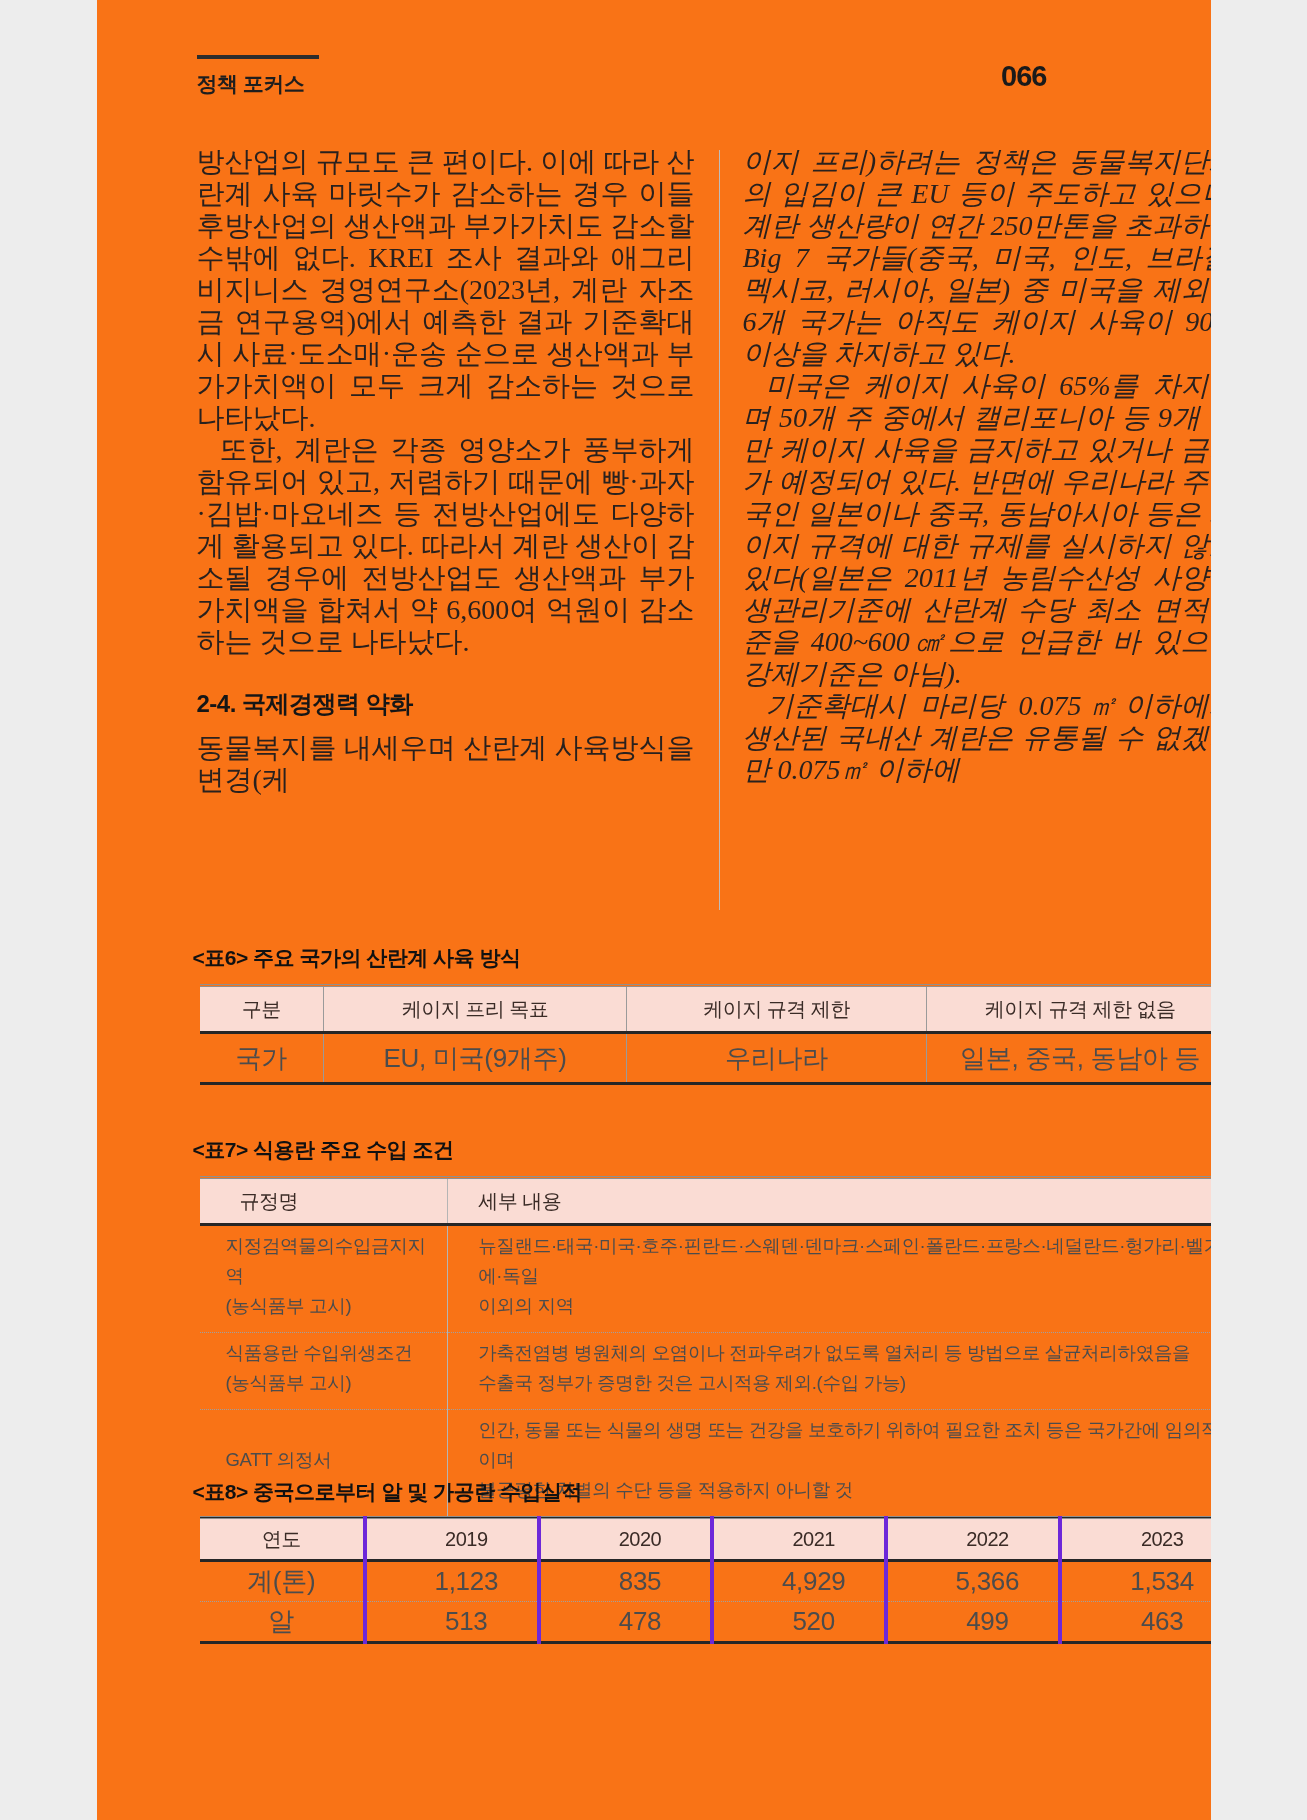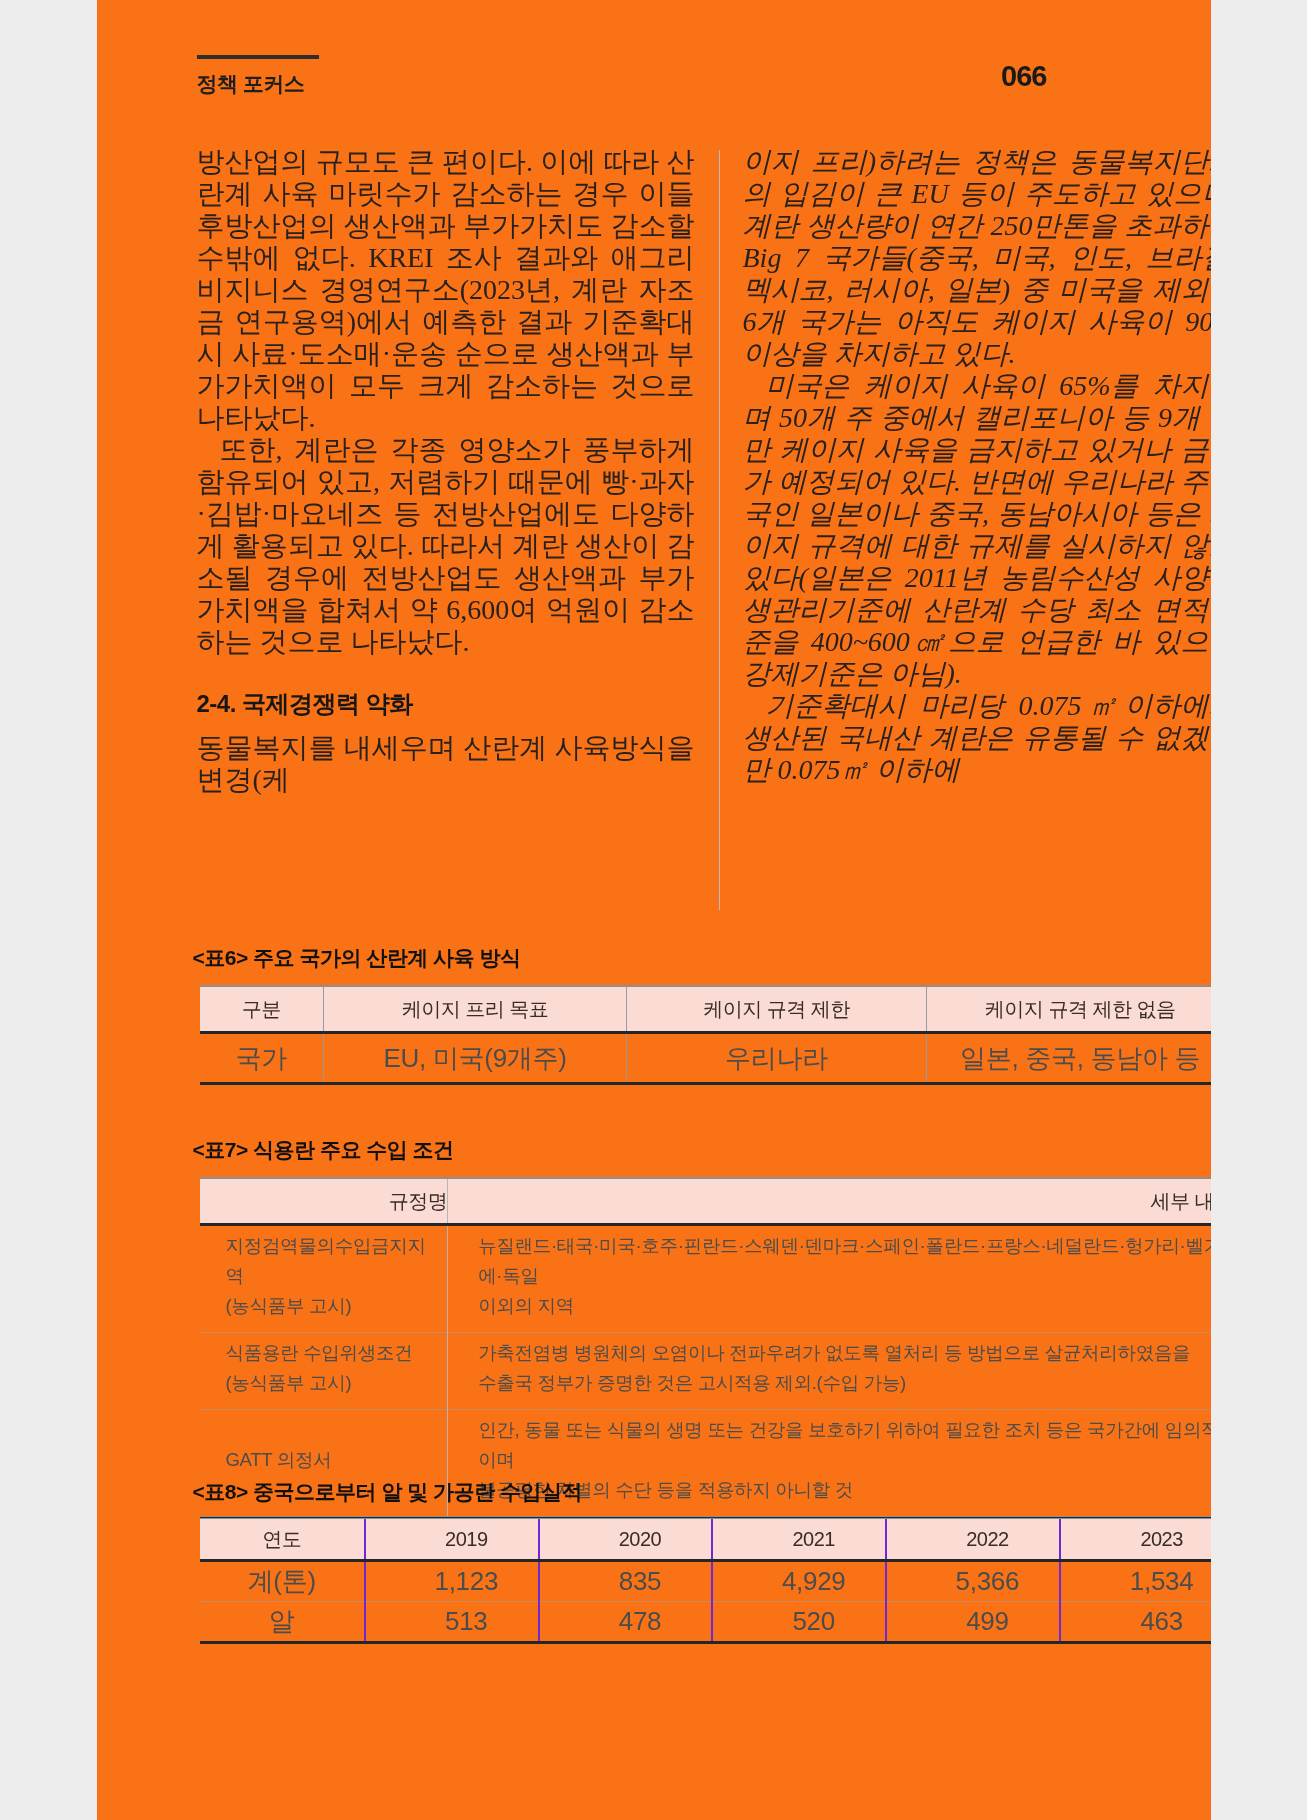--- a/index.html
+++ b/index.html
@@ -69,34 +69,34 @@
   }
   .tbl tbody td{
     color:#4c4c4c;font-size:26px;letter-spacing:-0.3px;
   }
   
   .tbl.t6 thead th{height:42px;text-align:center;}
   .tbl.t6 tbody td{height:46px;text-align:center;}
   .tbl.t6 th:not(:first-child),
   .tbl.t6 td:not(:first-child){border-left:1px solid #9a9a9a;}
   
-  .tbl.t7 thead th{height:44px;text-align:right;padding:0 0 0 14px;}
+  .tbl.t7 thead th{height:44px;text-align:left;padding:0 0 0 40px;}
   .tbl.t7 tbody td{
     text-align:left;padding:5px 10px 11px 26px;
     font-size:18.5px;line-height:30px;vertical-align:middle;
     white-space:pre-line;
   }
   .tbl.t7 th:not(:first-child),
   .tbl.t7 td:not(:first-child){border-left:1px solid #b5b5b5;padding-left:30px;}
   .tbl.t7 tbody tr + tr td{border-top:1px dotted #9f9f9f;}
   
   .tbl.t8 thead th{height:38px;text-align:center;}
   .tbl.t8 tbody td{height:37px;text-align:center;}
   .tbl.t8 th:not(:first-child),
-  .tbl.t8 td:not(:first-child){border-left:2px solid #6d28d9;padding-left:30px;}
+  .tbl.t8 td:not(:first-child){border-left:4px solid #6d28d9;padding-left:30px;}
   .tbl.t8 tbody tr + tr td{border-top:1px dotted #9f9f9f;}
 </style>
 </head>
 <body>
 
 <div class="page">
 
   <div class="header-rule"></div>
   <div class="section-label">정책 포커스</div>
   <div class="page-number">066</div>

